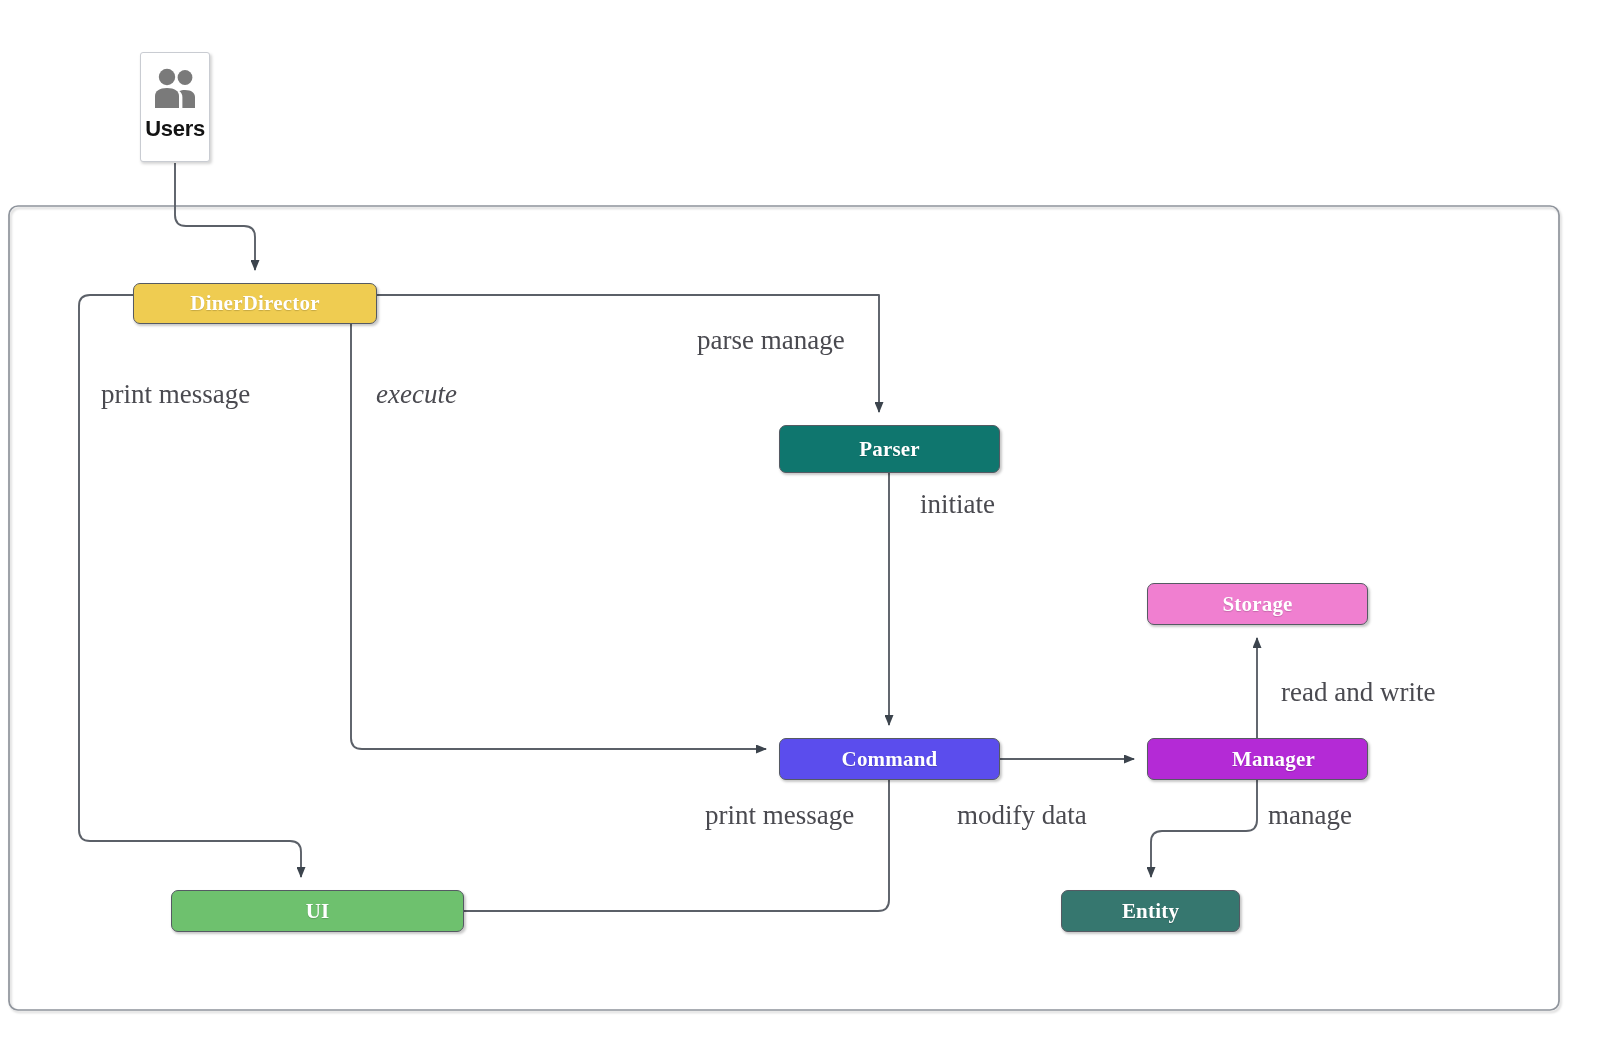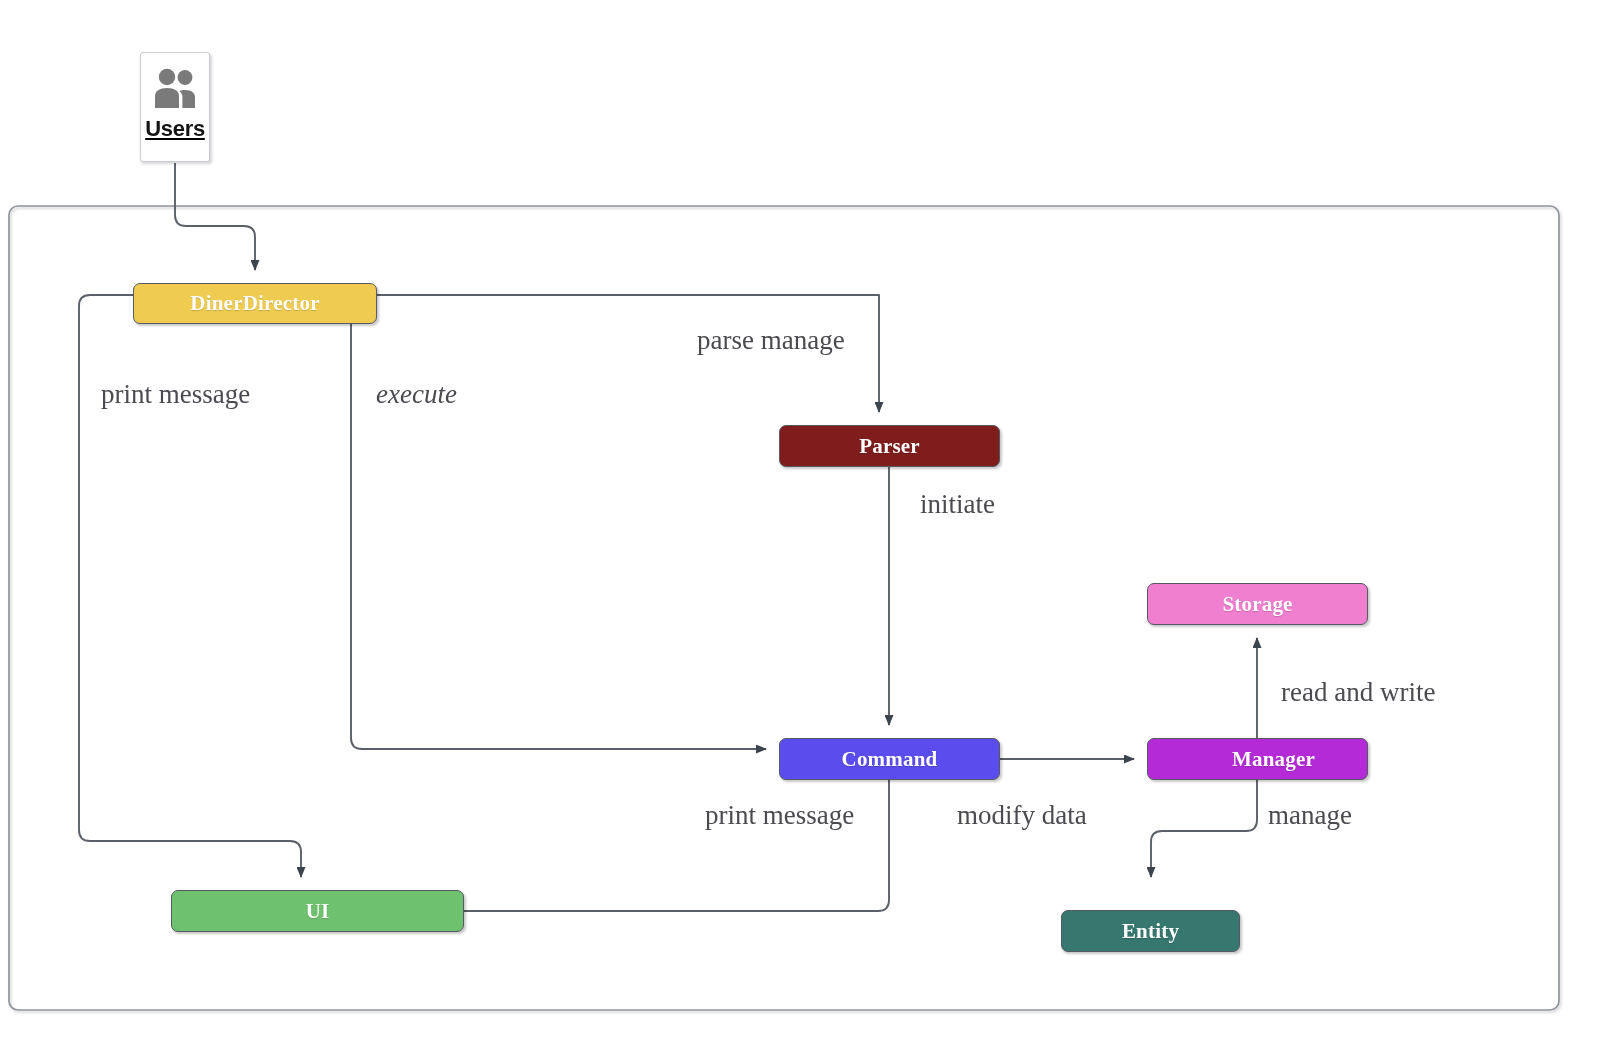--- a/index.html
+++ b/index.html
@@ -58,21 +58,20 @@
     box-sizing: border-box;
     background: #ffffff;
     border: 1px solid #c9ccd2;
     border-radius: 3px;
     box-shadow: 1.5px 2px 3px rgba(0,0,0,0.17);
     display: flex;
     flex-direction: column;
     align-items: center;
     justify-content: flex-start;
     padding-top: 13px;
-    text-decoration: underline;
   }
   .actor-icon {
     width: 54px;
     height: 44px;
     display: block;
   }
   .actor-label {
     margin-top: 6px;
     font-family: "Liberation Sans", sans-serif;
     font-weight: bold;
@@ -130,37 +129,37 @@
         <path d="M47,42 L47,31 C47,26.8 43.4,24 37,24 C34.7,24 32.8,24.4 31.3,25.1 C33.3,26.7 34.4,28.8 34.4,31.2 L34.4,42 Z" fill="#7a7a7a"></path>
       </svg>
     </span>
     <span class="actor-label">Users</span>
   </div>
 
   <div class="node-box" style="left:133px; top:283px; width:244px; height:41px; background:#efcc51;">
     <span>DinerDirector</span>
   </div>
 
-  <div class="node-box" style="left:779px; top:425px; width:221px; height:42px; background:#7f1d1d;justify-content:center;">
+  <div class="node-box" style="left:779px; top:425px; width:221px; height:48px; background:#0f766e;justify-content:center;">
     <span>Parser</span>
   </div>
 
   <div class="node-box" style="left:1147px; top:583px; width:221px; height:42px; background:#f07fd0;">
     <span>Storage</span>
   </div>
 
   <div class="node-box" style="left:779px; top:738px; width:221px; height:42px; background:#5b4ded;">
     <span>Command</span>
   </div>
 
   <div class="node-box" style="left:1147px; top:738px; width:221px; height:42px; background:#b42ad6;padding-left:32px;">
     <span>Manager</span>
   </div>
 
-  <div class="node-box" style="left:1061px; top:890px; width:179px; height:42px; background:#36776f;margin-top:20px;">
+  <div class="node-box" style="left:1061px; top:890px; width:179px; height:42px; background:#36776f;">
     <span>Entity</span>
   </div>
 
   <div class="node-box" style="left:171px; top:890px; width:293px; height:42px; background:#6ec16e;">
     <span>UI</span>
   </div>
 
   <div class="edge-label" style="left:697px; top:325px;">parse manage</div>
 
   <div class="edge-label" style="left:101px; top:379px;">print message</div>

